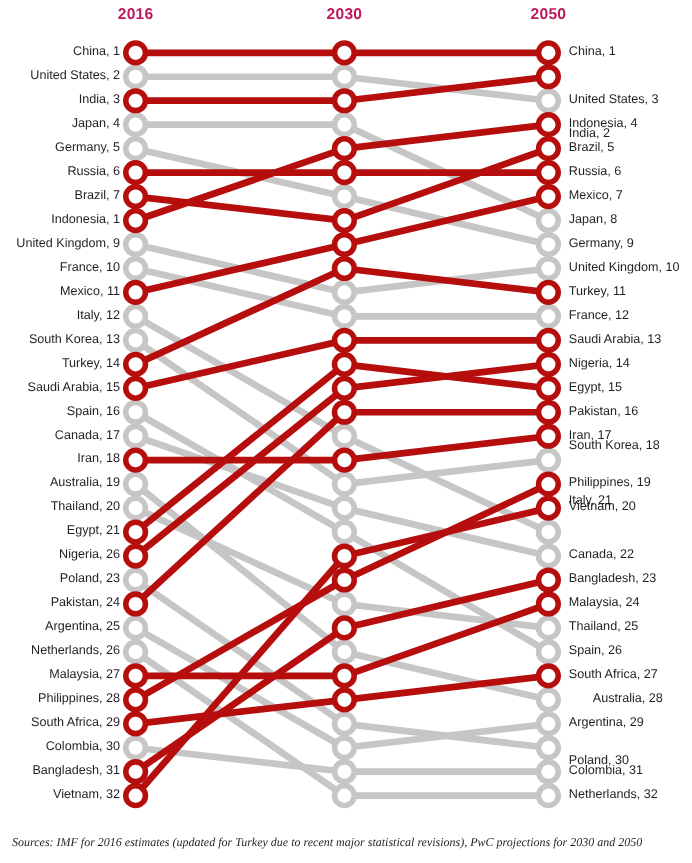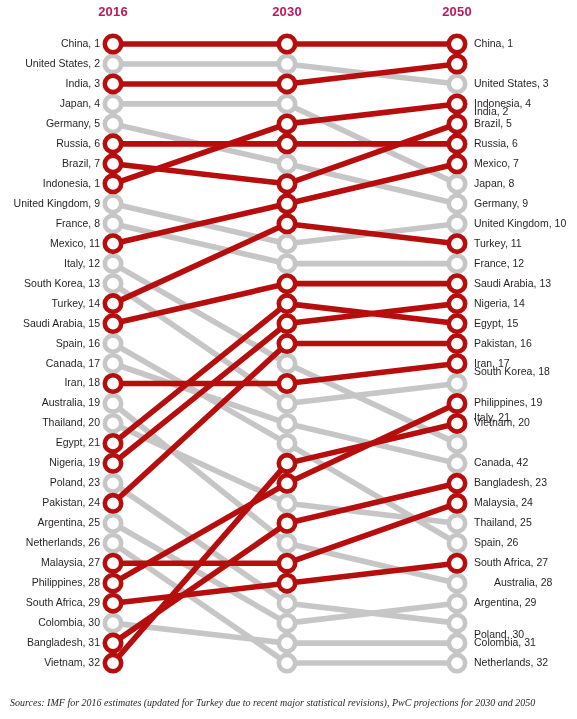--- a/index.html
+++ b/index.html
@@ -262,33 +262,33 @@
   <div id="left-labels">
       <div class="lbl lbl-left" style="top: 38px;">China,  1</div>
       <div class="lbl lbl-left" style="top: 57.97px;">United States,  2</div>
       <div class="lbl lbl-left" style="top: 77.94px;">India,  3</div>
       <div class="lbl lbl-left" style="top: 97.91px;">Japan,  4</div>
       <div class="lbl lbl-left" style="top: 117.88px;">Germany,  5</div>
       <div class="lbl lbl-left" style="top: 137.85px;">Russia,  6</div>
       <div class="lbl lbl-left" style="top: 157.82px;">Brazil,  7</div>
       <div class="lbl lbl-left" style="top: 177.79px;">Indonesia,  1</div>
       <div class="lbl lbl-left" style="top: 197.76px;">United Kingdom,  9</div>
-      <div class="lbl lbl-left" style="top: 217.73px;">France,  8</div>
+      <div class="lbl lbl-left" style="top: 217.73px;">France,  10</div>
       <div class="lbl lbl-left" style="top: 237.7px;">Mexico,  11</div>
       <div class="lbl lbl-left" style="top: 257.67px;">Italy,  12</div>
       <div class="lbl lbl-left" style="top: 277.64px;">South Korea,  13</div>
       <div class="lbl lbl-left" style="top: 297.61px;">Turkey,  14</div>
       <div class="lbl lbl-left" style="top: 317.58px;">Saudi Arabia,  15</div>
       <div class="lbl lbl-left" style="top: 337.55px;">Spain,  16</div>
       <div class="lbl lbl-left" style="top: 357.52px;">Canada,  17</div>
       <div class="lbl lbl-left" style="top: 377.49px;">Iran,  18</div>
       <div class="lbl lbl-left" style="top: 397.46px;">Australia,  19</div>
       <div class="lbl lbl-left" style="top: 417.43px;">Thailand,  20</div>
       <div class="lbl lbl-left" style="top: 437.4px;">Egypt,  21</div>
-      <div class="lbl lbl-left" style="top: 457.37px;">Nigeria,  19</div>
+      <div class="lbl lbl-left" style="top: 457.37px;">Nigeria,  26</div>
       <div class="lbl lbl-left" style="top: 477.34px;">Poland,  23</div>
       <div class="lbl lbl-left" style="top: 497.31px;">Pakistan,  24</div>
       <div class="lbl lbl-left" style="top: 517.28px;">Argentina,  25</div>
       <div class="lbl lbl-left" style="top: 537.25px;">Netherlands,  26</div>
       <div class="lbl lbl-left" style="top: 557.22px;">Malaysia,  27</div>
       <div class="lbl lbl-left" style="top: 577.19px;">Philippines,  28</div>
       <div class="lbl lbl-left" style="top: 597.16px;">South Africa,  29</div>
       <div class="lbl lbl-left" style="top: 617.13px;">Colombia,  30</div>
       <div class="lbl lbl-left" style="top: 637.1px;">Bangladesh,  31</div>
       <div class="lbl lbl-left" style="top: 657.07px;">Vietnam,  32</div>
@@ -308,21 +308,21 @@
       <div class="lbl lbl-right" style="top: 257.67px;">France,  12</div>
       <div class="lbl lbl-right" style="top: 277.64px;">Saudi Arabia,  13</div>
       <div class="lbl lbl-right" style="top: 297.61px;">Nigeria,  14</div>
       <div class="lbl lbl-right" style="top: 317.58px;">Egypt,  15</div>
       <div class="lbl lbl-right" style="top: 337.55px;">Pakistan,  16</div>
       <div class="lbl lbl-right" style="top: 357.52px;">Iran,  17</div>
       <div class="lbl lbl-right" style="top: 366px;">South Korea,  18</div>
       <div class="lbl lbl-right" style="top: 397.46px;">Philippines,  19</div>
       <div class="lbl lbl-right" style="top: 417.43px;">Vietnam,  20</div>
       <div class="lbl lbl-right" style="top: 412px;">Italy,  21</div>
-      <div class="lbl lbl-right" style="top: 457.37px;">Canada,  42</div>
+      <div class="lbl lbl-right" style="top: 457.37px;">Canada,  22</div>
       <div class="lbl lbl-right" style="top: 477.34px;">Bangladesh,  23</div>
       <div class="lbl lbl-right" style="top: 497.31px;">Malaysia,  24</div>
       <div class="lbl lbl-right" style="top: 517.28px;">Thailand,  25</div>
       <div class="lbl lbl-right" style="top: 537.25px;">Spain,  26</div>
       <div class="lbl lbl-right" style="top: 557.22px;">South Africa,  27</div>
       <div class="lbl lbl-right" style="top: 577.19px; margin-left: 20px;">Australia,  28</div>
       <div class="lbl lbl-right" style="top: 597.16px;">Argentina,  29</div>
       <div class="lbl lbl-right" style="top: 617.13px; margin-top: 12px;">Poland,  30</div>
       <div class="lbl lbl-right" style="top: 637.1px;">Colombia,  31</div>
       <div class="lbl lbl-right" style="top: 657.07px;">Netherlands,  32</div>

